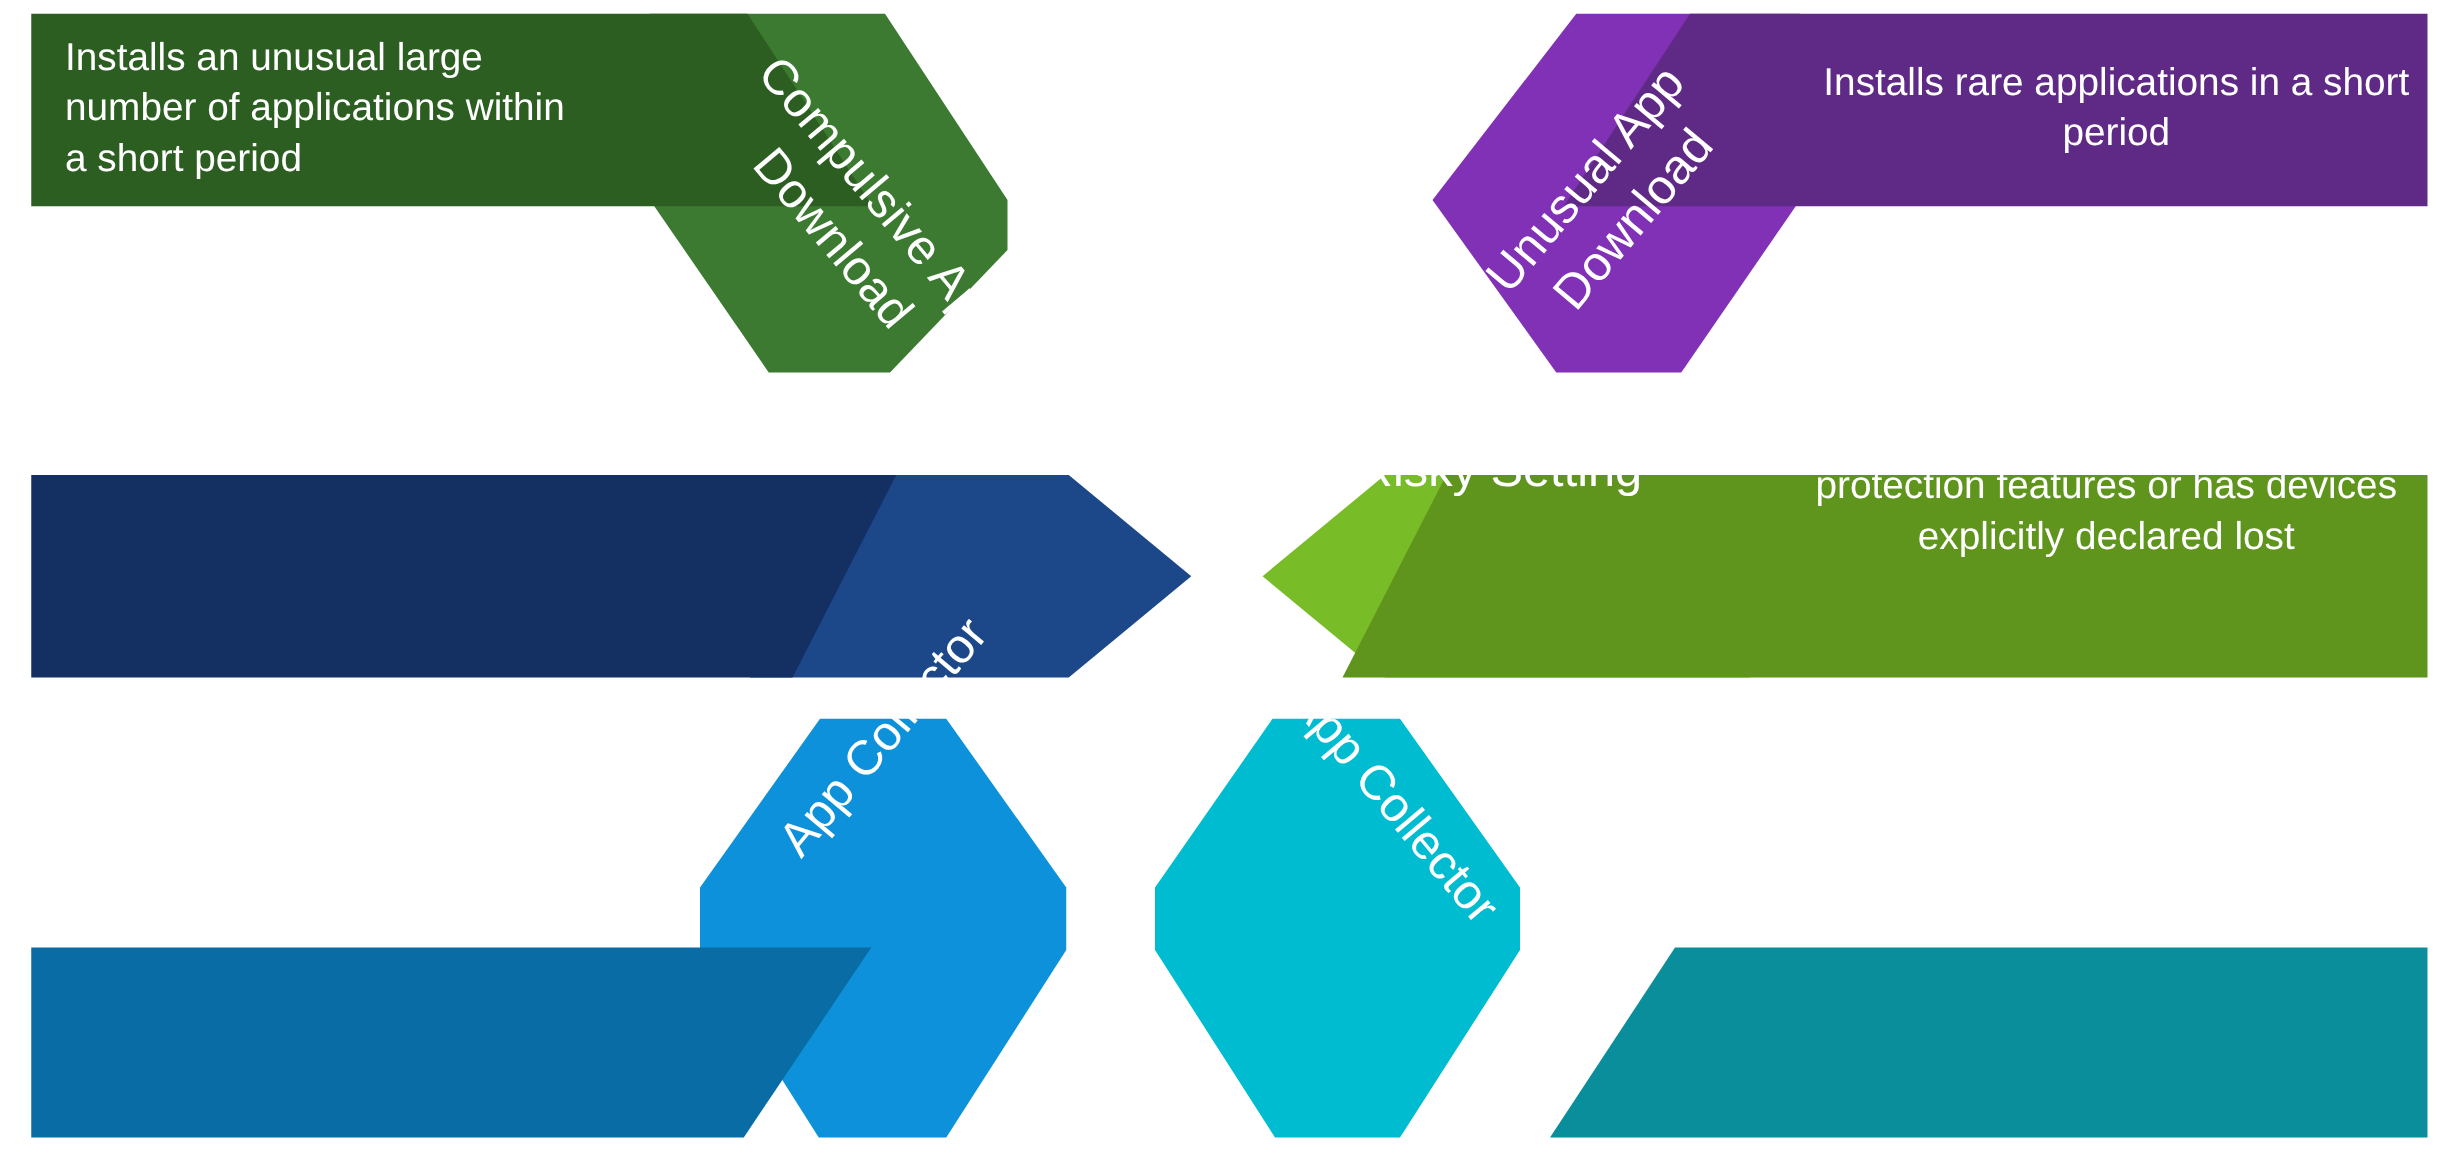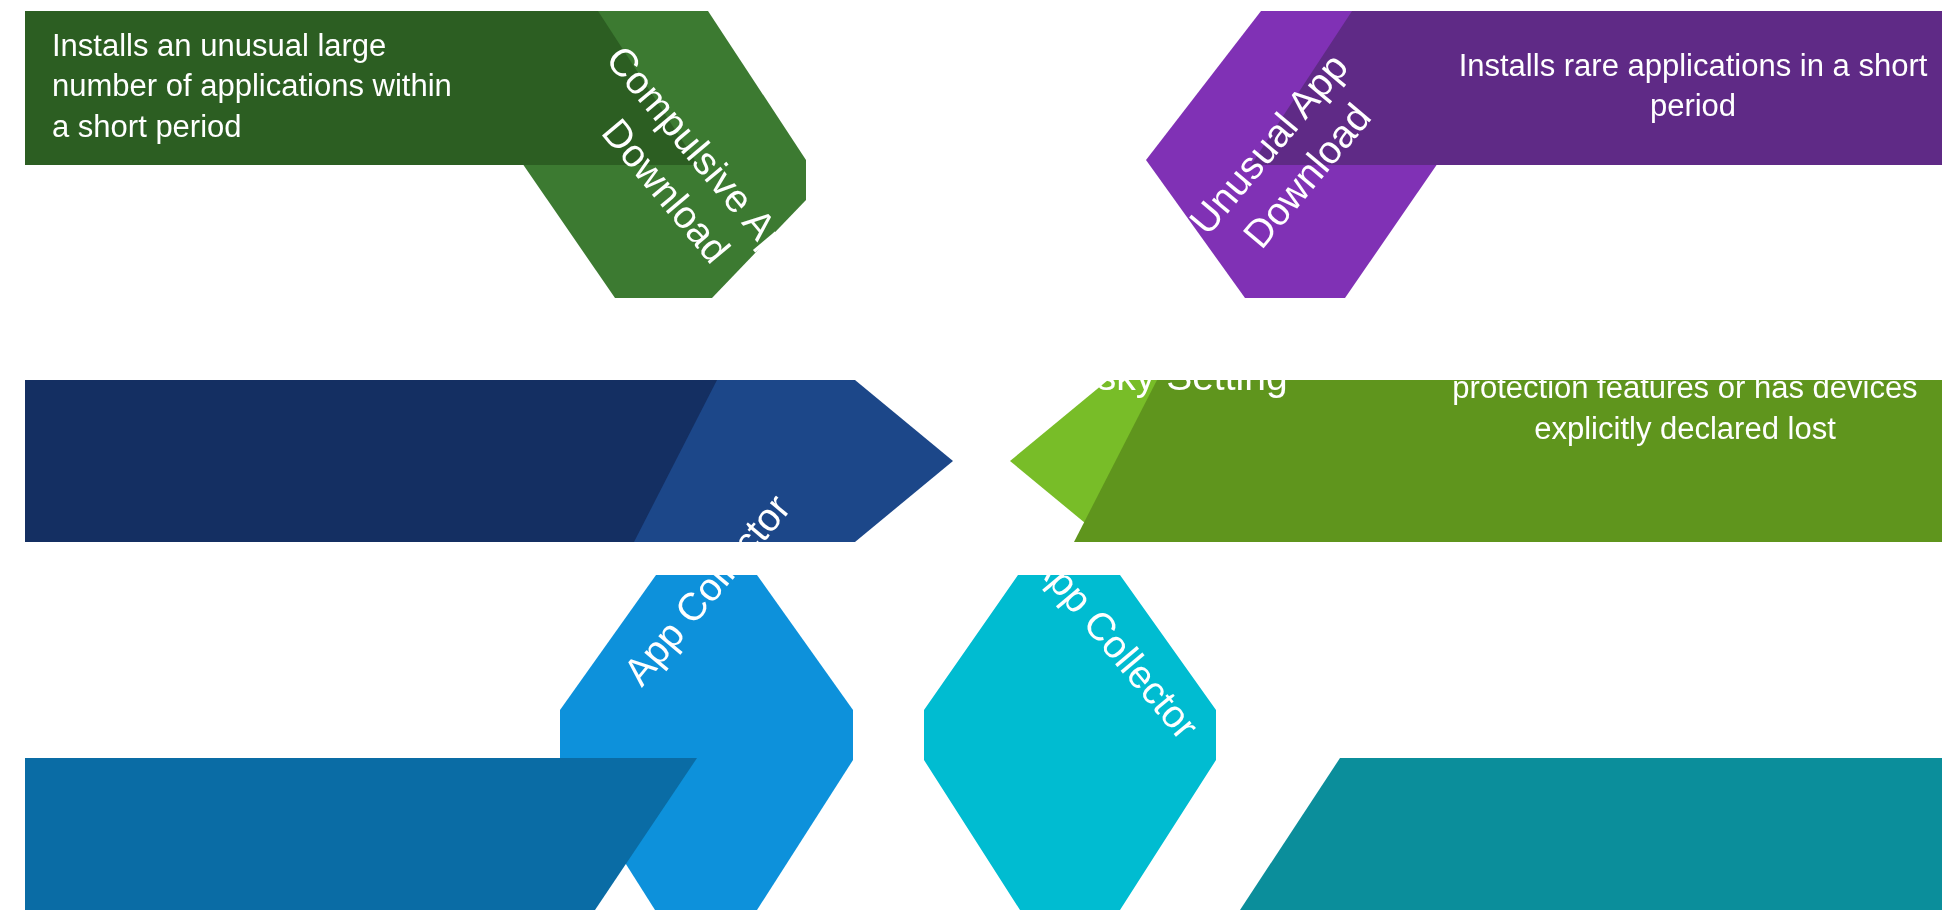--- a/index.html
+++ b/index.html
@@ -93,21 +93,21 @@
 
   <div class="band-label" style="left:1148px; top:110px; width:280px; transform: rotate(-50deg);">Unusual App
 Download</div>
 
 
 
   <div class="txt desc desc-right" style="right:30px; top:328px; width:560px;">Explicitly overtime security
 protection features or has devices
 explicitly declared lost</div>
 
-  <div class="title-flat" style="left:1060px; top:352px; width:280px; ">Risky Setting</div>
+  <div class="title-flat" style="left:1060px; top:352px; width:280px; text-align:center;">Risky Setting</div>
 
   <div class="txt desc desc-left" style="left:42px; top:623px; width:480px;">Keep an unusual large number
 of any applications on the
 device overtime</div>
 
   <div class="band-label" style="left:567px; top:565px; width:280px; transform: rotate(-50deg);">App Collector</div>
 
   <div class="txt desc desc-right" style="right:30px; top:623px; width:480px;">Keep an unusual large number
 of rare applications on the
 device overtime</div>

